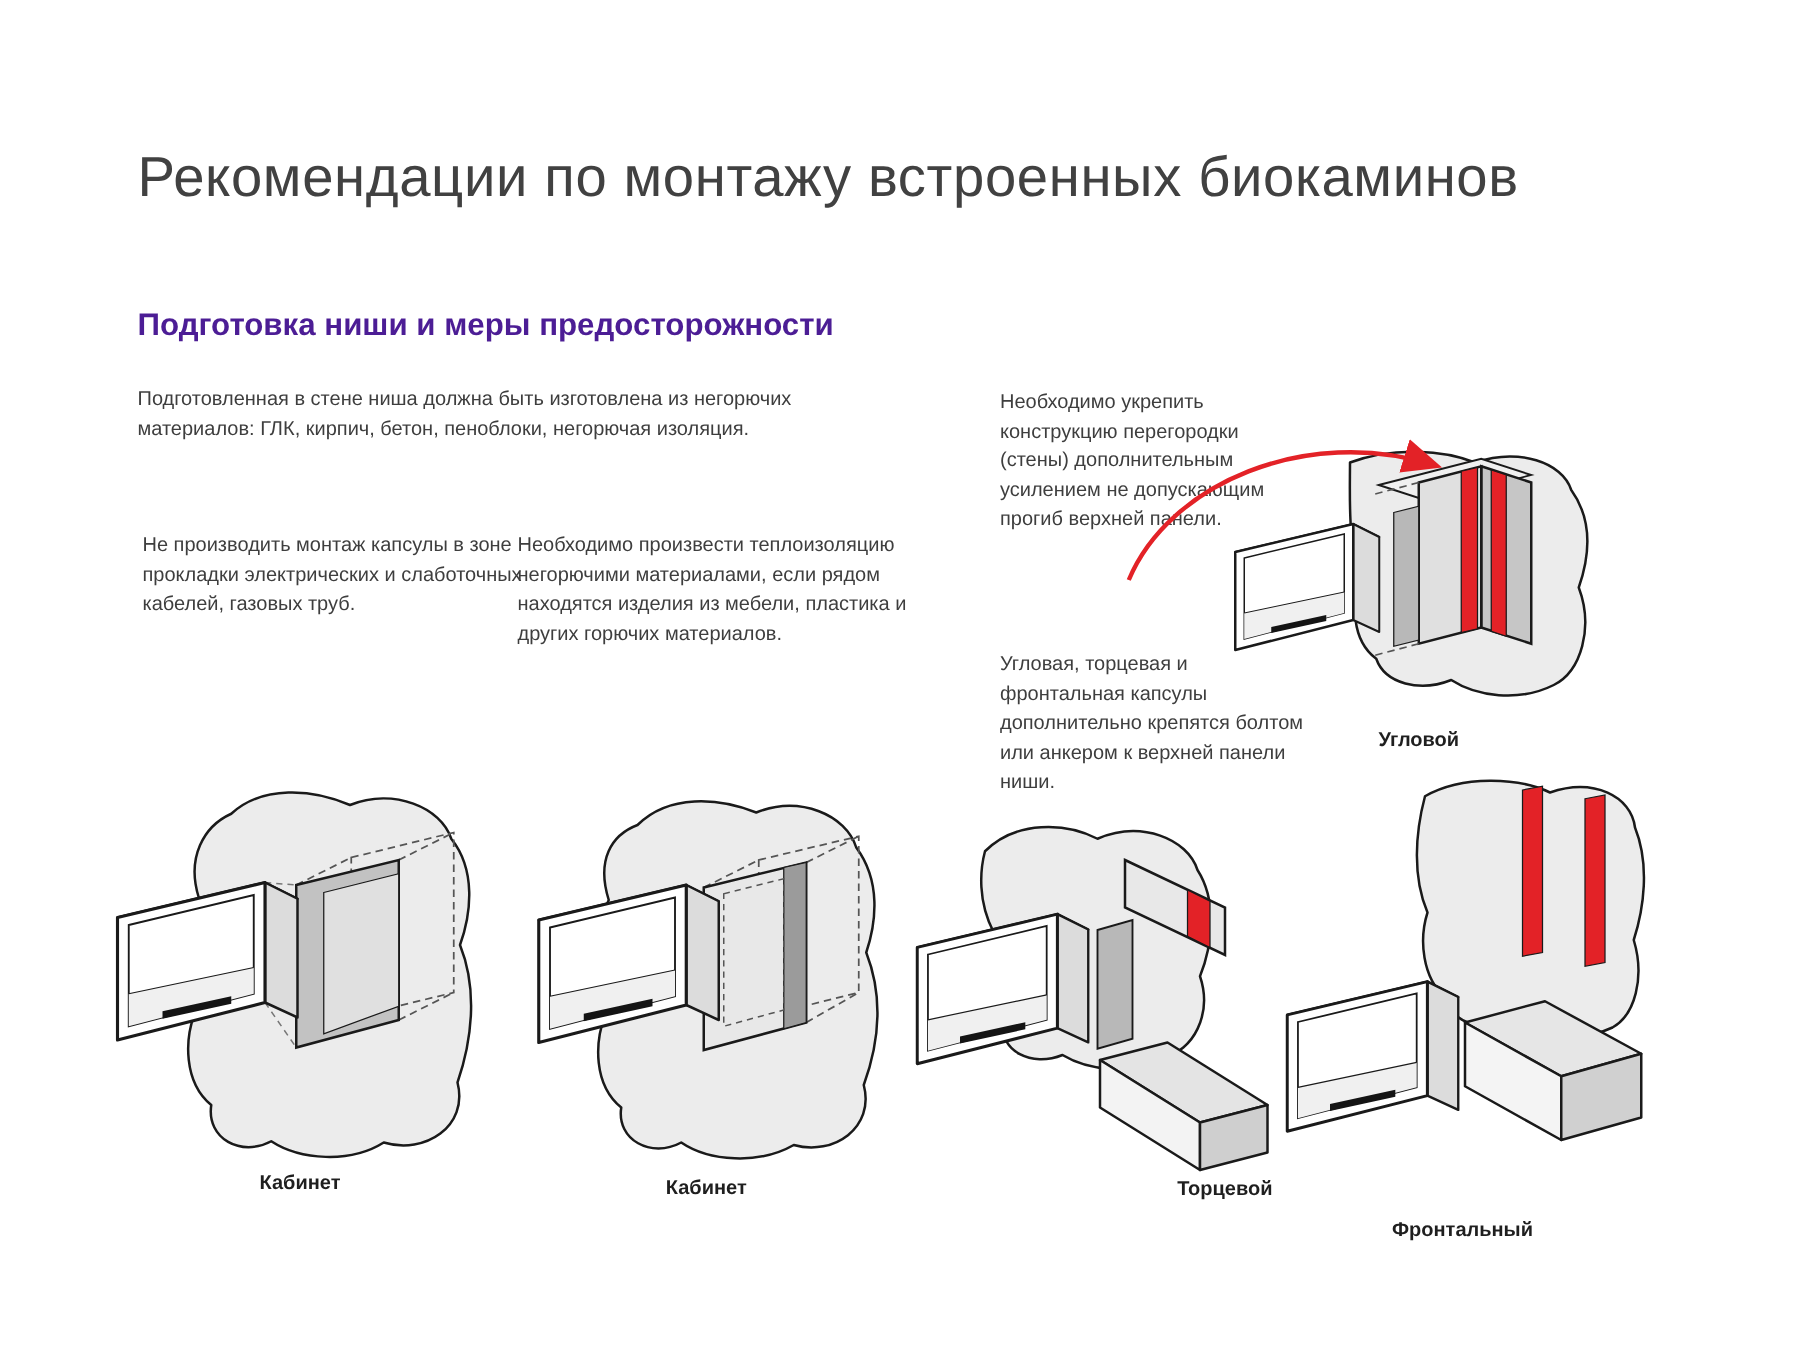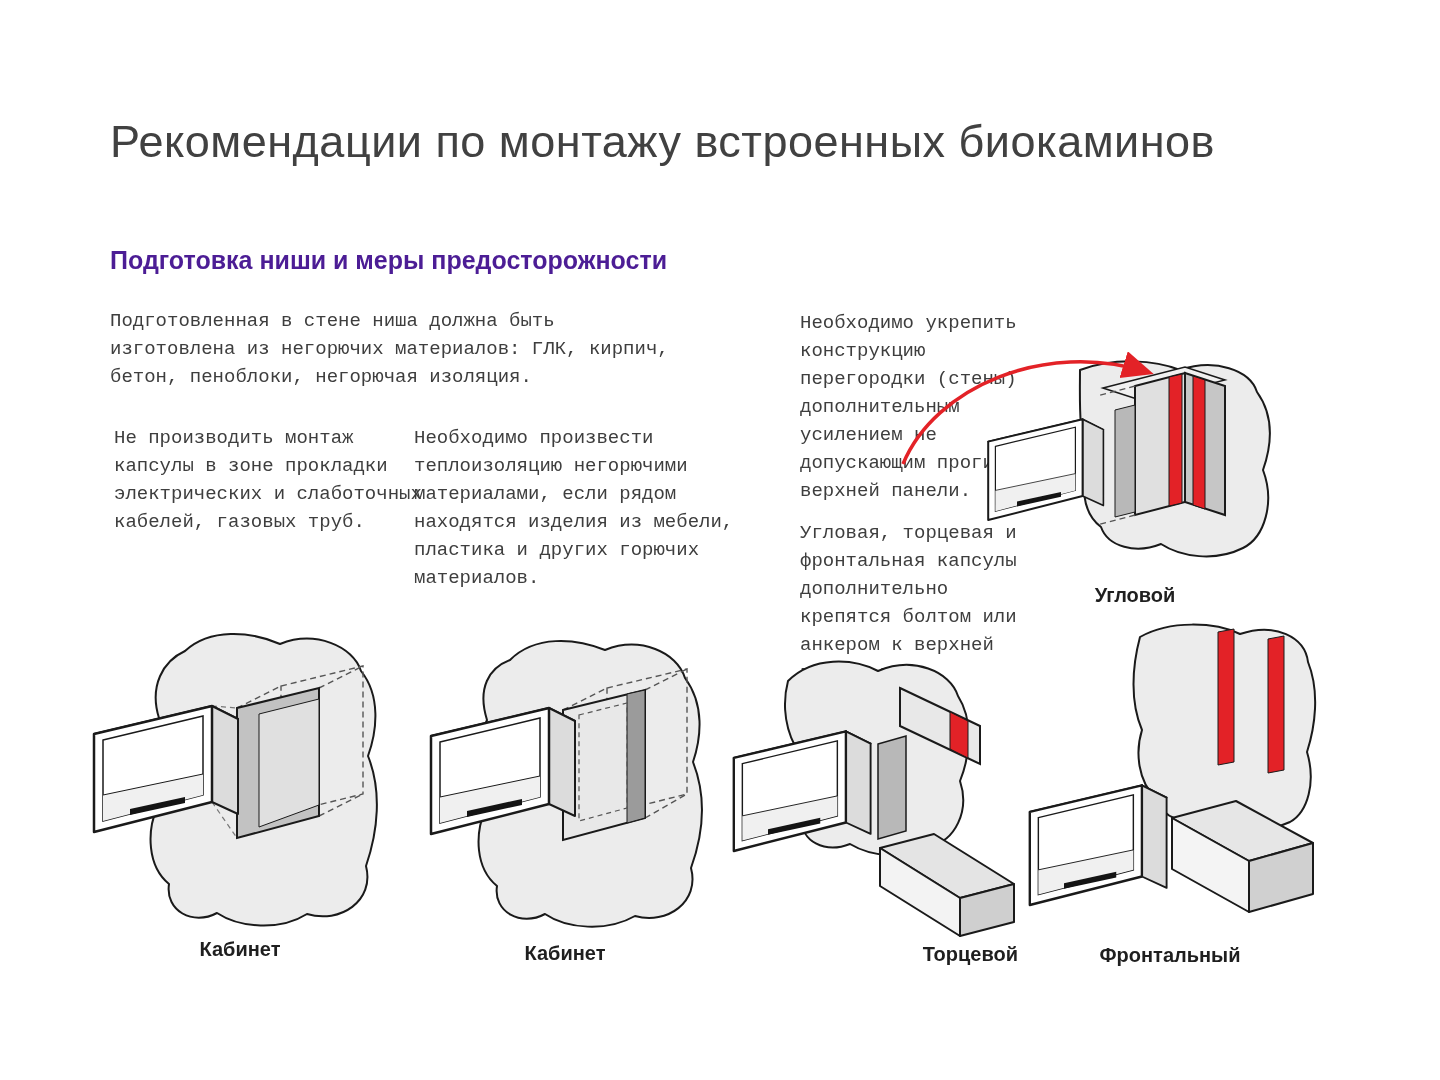--- a/index.html
+++ b/index.html
@@ -21,48 +21,47 @@
     letter-spacing: 0.5px;
     white-space: nowrap;
   }
   .section-heading {
     left: 110px; top: 246px;
     font-size: 25px;
     font-weight: 700;
     color: #4c1d95;
   }
   .body-text {
-    font-size: 19px;
+    font-size: 16px;
     line-height: 1.47;
     color: #3e3e3e;
-    font-family: Liberation Mono, monospace;
   }
   .p-niche   { left: 110px; top: 308px; width: 580px; }
   .p-cables  { left: 114px; top: 425px; width: 310px; }
   .p-insul   { left: 414px; top: 425px; width: 320px; }
   .p-reinf   { left: 800px; top: 310px; width: 240px; }
   .p-anchor  { left: 800px; top: 520px; width: 248px; }
   .diagram {
     position: absolute;
     display: flex;
     flex-direction: column;
     align-items: center;
   }
   .diagram-label {
-    font-size: 20px;
+    font-size: 16px;
     font-weight: 700;
     color: #1f1f1f;
     margin-top: 2px;
     text-align: center;
   }
   .d-corner  { left: 985px;  top: 352px; width: 300px; }
   .d-cabinet { left: 85px;   top: 616px; width: 310px; }
   .d-through { left: 415px;  top: 620px; width: 300px; }
   .d-end     { left: 728px;  top: 626px; width: 290px; align-items: flex-end; }
-  .d-frontal { left: 1020px; top: 612px; width: 300px; }
+  .d-frontal { left: 1020px; top: 612px; width: 300px; gap: 32px; }
   .arrow-overlay { left: 895px; top: 332px; width: 280px; height: 145px; pointer-events: none; }
   svg { display: block; }
 </style>
 </head>
 <body>
 
 <div class="page">
 
   <svg width="0" height="0" style="position:absolute" aria-hidden="true">
     <defs>

